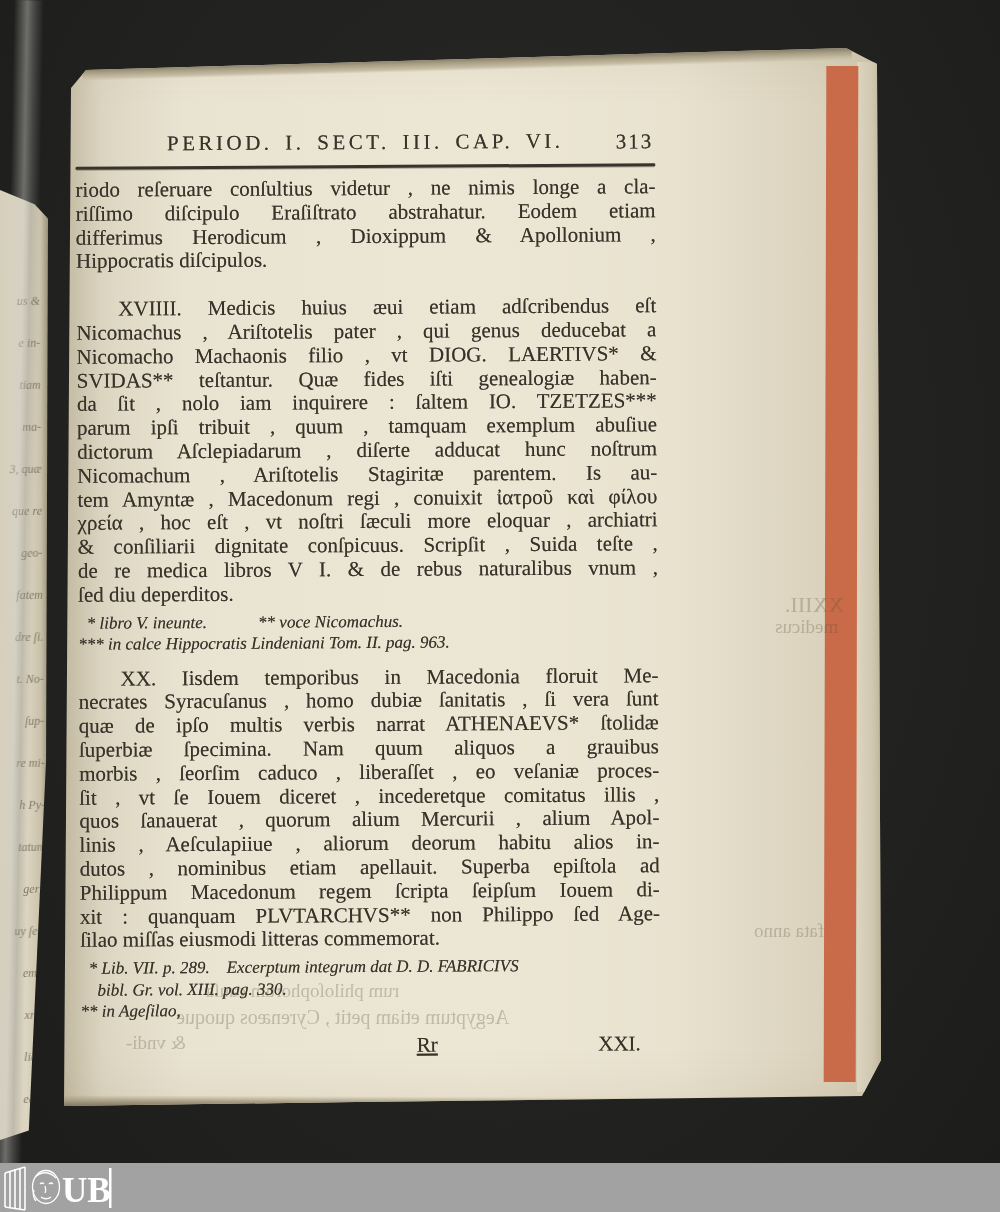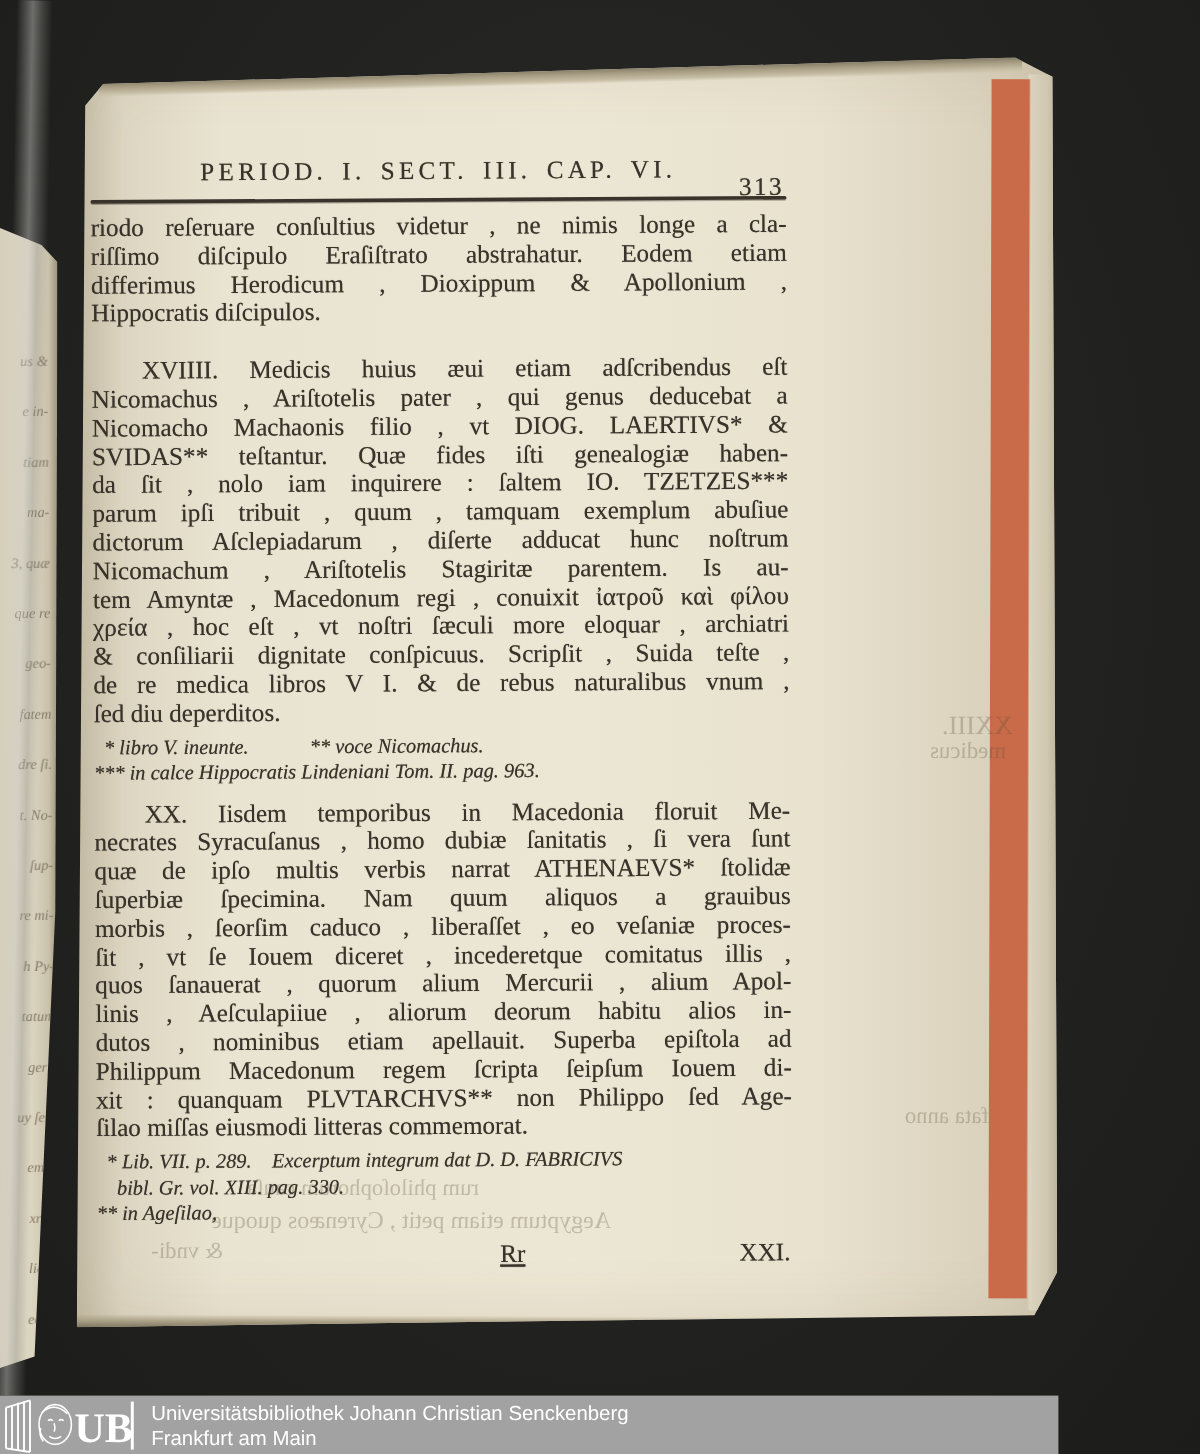--- a/index.html
+++ b/index.html
@@ -55,49 +55,49 @@
   .edge-outer{position:absolute;right:0;top:18px;width:27px;height:1030px;
     background:linear-gradient(90deg,#ddd5c0,#cfc6af 60%,#b8ae95);}
 
   
   .textblock{position:absolute;left:22px;top:86px;width:580px;z-index:5;
     color:#39322a;transform:rotate(-.35deg);
     text-shadow:0 0 .6px rgba(57,50,42,.65);}
   .header-row{position:relative;height:30px;}
   .running-title{position:absolute;left:0;right:0;text-align:center;
     font-size:21px;letter-spacing:3.5px;word-spacing:4px;white-space:nowrap;}
-  .page-number{position:absolute;right:2px;top:15px;font-size:21px;letter-spacing:2px;}
+  .page-number{position:absolute;right:2px;top:1px;font-size:21px;letter-spacing:2px;}
   .rule{height:3px;background:#3a332b;margin-top:5px;border-radius:2px;
     box-shadow:0 1px 0 rgba(58,51,43,.35);}
 
   .para{margin:0;}
   .para .line{font-size:21px;line-height:23.8px;text-align:justify;text-align-last:justify;}
   .para .line:last-child{text-align-last:left;}
   .p1{margin-top:9px;}
   .p2{margin-top:24px;}
   .p3{margin-top:12px;}
   .fn{margin-top:5px;}
   .fn .fnline{font-size:17px;line-height:21.5px;font-style:italic;}
   .sig-row{display:flex;margin-top:12px;font-size:21px;}
   .sig-mark{margin-left:336px;text-decoration:underline;}
-  .catchword{margin-left:auto;margin-right:2px;}
+  .catchword{margin-left:auto;margin-right:20px;}
 
   
   .bt{position:absolute;z-index:4;color:rgba(95,84,62,.30);transform:scaleX(-1);
     font-size:19px;white-space:nowrap;filter:blur(.4px);}
   .bt-a{right:40px;top:548px;font-size:22px;}
   .bt-b{right:46px;top:572px;}
   .bt-c{right:60px;top:876px;}
   .bt-d{left:150px;top:936px;}
   .bt-e{left:120px;top:962px;font-size:20px;}
   .bt-f{left:70px;top:988px;}
 
   
-  .footer{position:absolute;left:0;top:1163px;width:882px;height:49px;z-index:6;
-    background:#a2a2a2;font-family:"Liberation Sans","DejaVu Sans",sans-serif;}
+  .footer{position:absolute;left:0;top:1163px;width:1000px;height:49px;z-index:6;
+    background:#a2a2a2;font-family:"Liberation Sans","DejaVu Sans",sans-serif;text-align:center;}
   .footer-logo{position:absolute;left:2px;top:1px;width:112px;height:47px;}
   .footer-text{position:absolute;left:126px;top:4px;color:#fff;
     font-size:17px;line-height:21px;}
 
   [data-interactable]{cursor:default;}
 </style>
 </head>
 <body>
 
 <div class="stage" data-interactable="false">
@@ -220,19 +220,15 @@
         <ellipse cx="44" cy="23" rx="13.5" ry="16.5"></ellipse>
         <path d="M33 13 q11 -9 21 1"></path>
         <path d="M38 20 q2 -2 4 0 M47 20 q2 -2 4 0"></path>
         <path d="M43 22 q1.5 4 0 7"></path>
         <path d="M39 33 q5 3.5 10 0"></path>
         <path d="M32 26 q-2 6 2 11"></path>
       </g>
       <text x="60" y="38" font-family="Liberation Serif, DejaVu Serif, serif" font-size="35" font-weight="bold" fill="#ffffff">UB</text>
       <rect x="107" y="4" width="2.5" height="40" fill="#ffffff"></rect>
     </svg>
-    <div class="footer-text" data-interactable="false">
-      <div data-interactable="false">Universitätsbibliothek Johann Christian Senckenberg</div>
-      <div data-interactable="false">Frankfurt am Main</div>
-    </div>
   </div>
 
 </div>
 
 </body></html>

